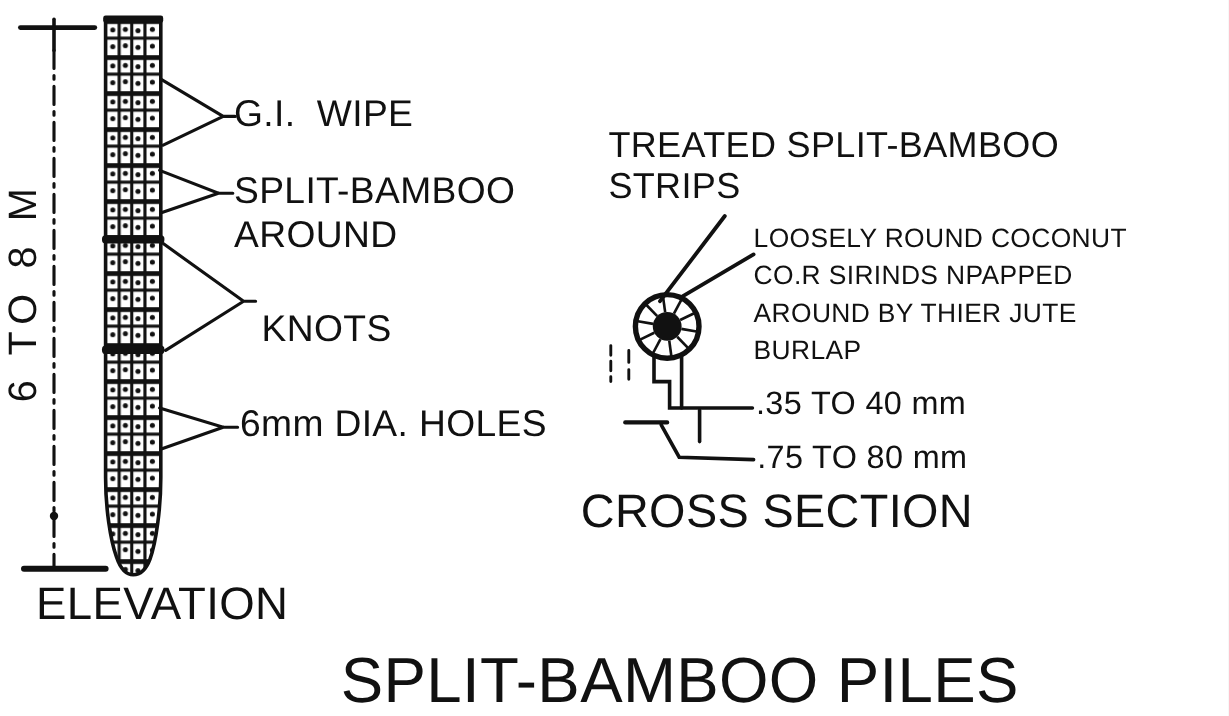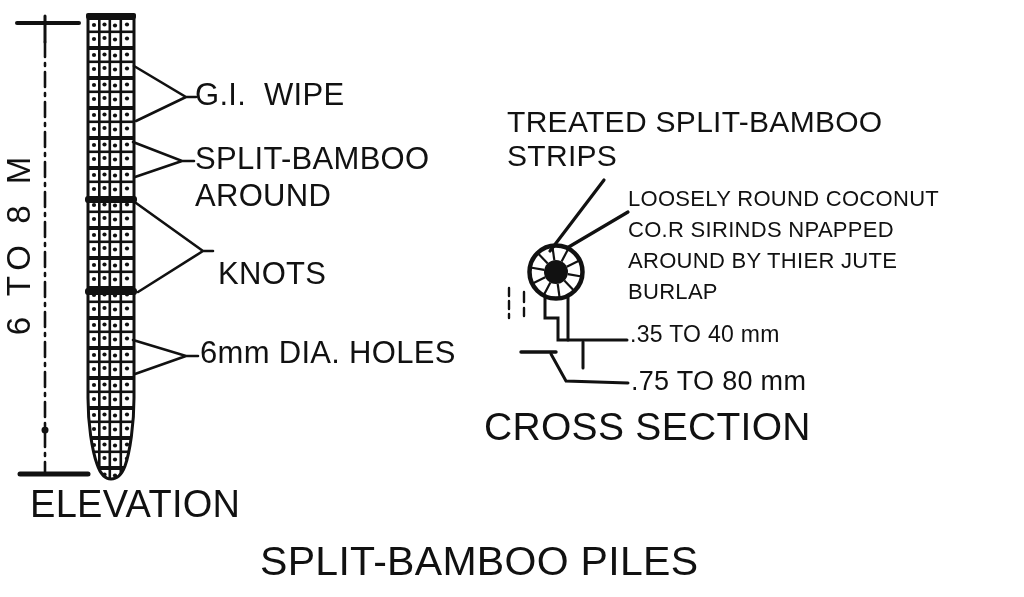--- a/index.html
+++ b/index.html
@@ -109,21 +109,21 @@
   <div class="lbl" style="left:30px;top:485px;font-size:38px;">ELEVATION</div>
 
   <div class="lbl multi" style="left:507px;top:105px;font-size:30px;line-height:34px;">TREATED SPLIT-BAMBOO
 STRIPS</div>
 
   <div class="lbl multi" style="left:628px;top:183px;font-size:22px;line-height:31px;">LOOSELY ROUND COCONUT
 CO.R SIRINDS NPAPPED
 AROUND BY THIER JUTE
 BURLAP</div>
 
-  <div class="lbl" style="left:630px;top:323px;font-size:23px;">.35 TO 40 mm</div>
+  <div class="lbl" style="left:630px;top:323px;font-size:27px;">.35 TO 40 mm</div>
 
   <div class="lbl" style="left:631px;top:368px;font-size:27px;text-align:center;">.75 TO 80 mm</div>
 
   <div class="lbl" style="left:484px;top:407px;font-size:39px;">CROSS SECTION</div>
 
-  <div class="lbl" style="left:260px;top:541px;font-size:41px;">SPLIT-BAMBOO PILES</div>
+  <div class="lbl" style="left:284px;top:541px;font-size:53px;">SPLIT-BAMBOO PILES</div>
 
 </div>
 
 </body></html>

